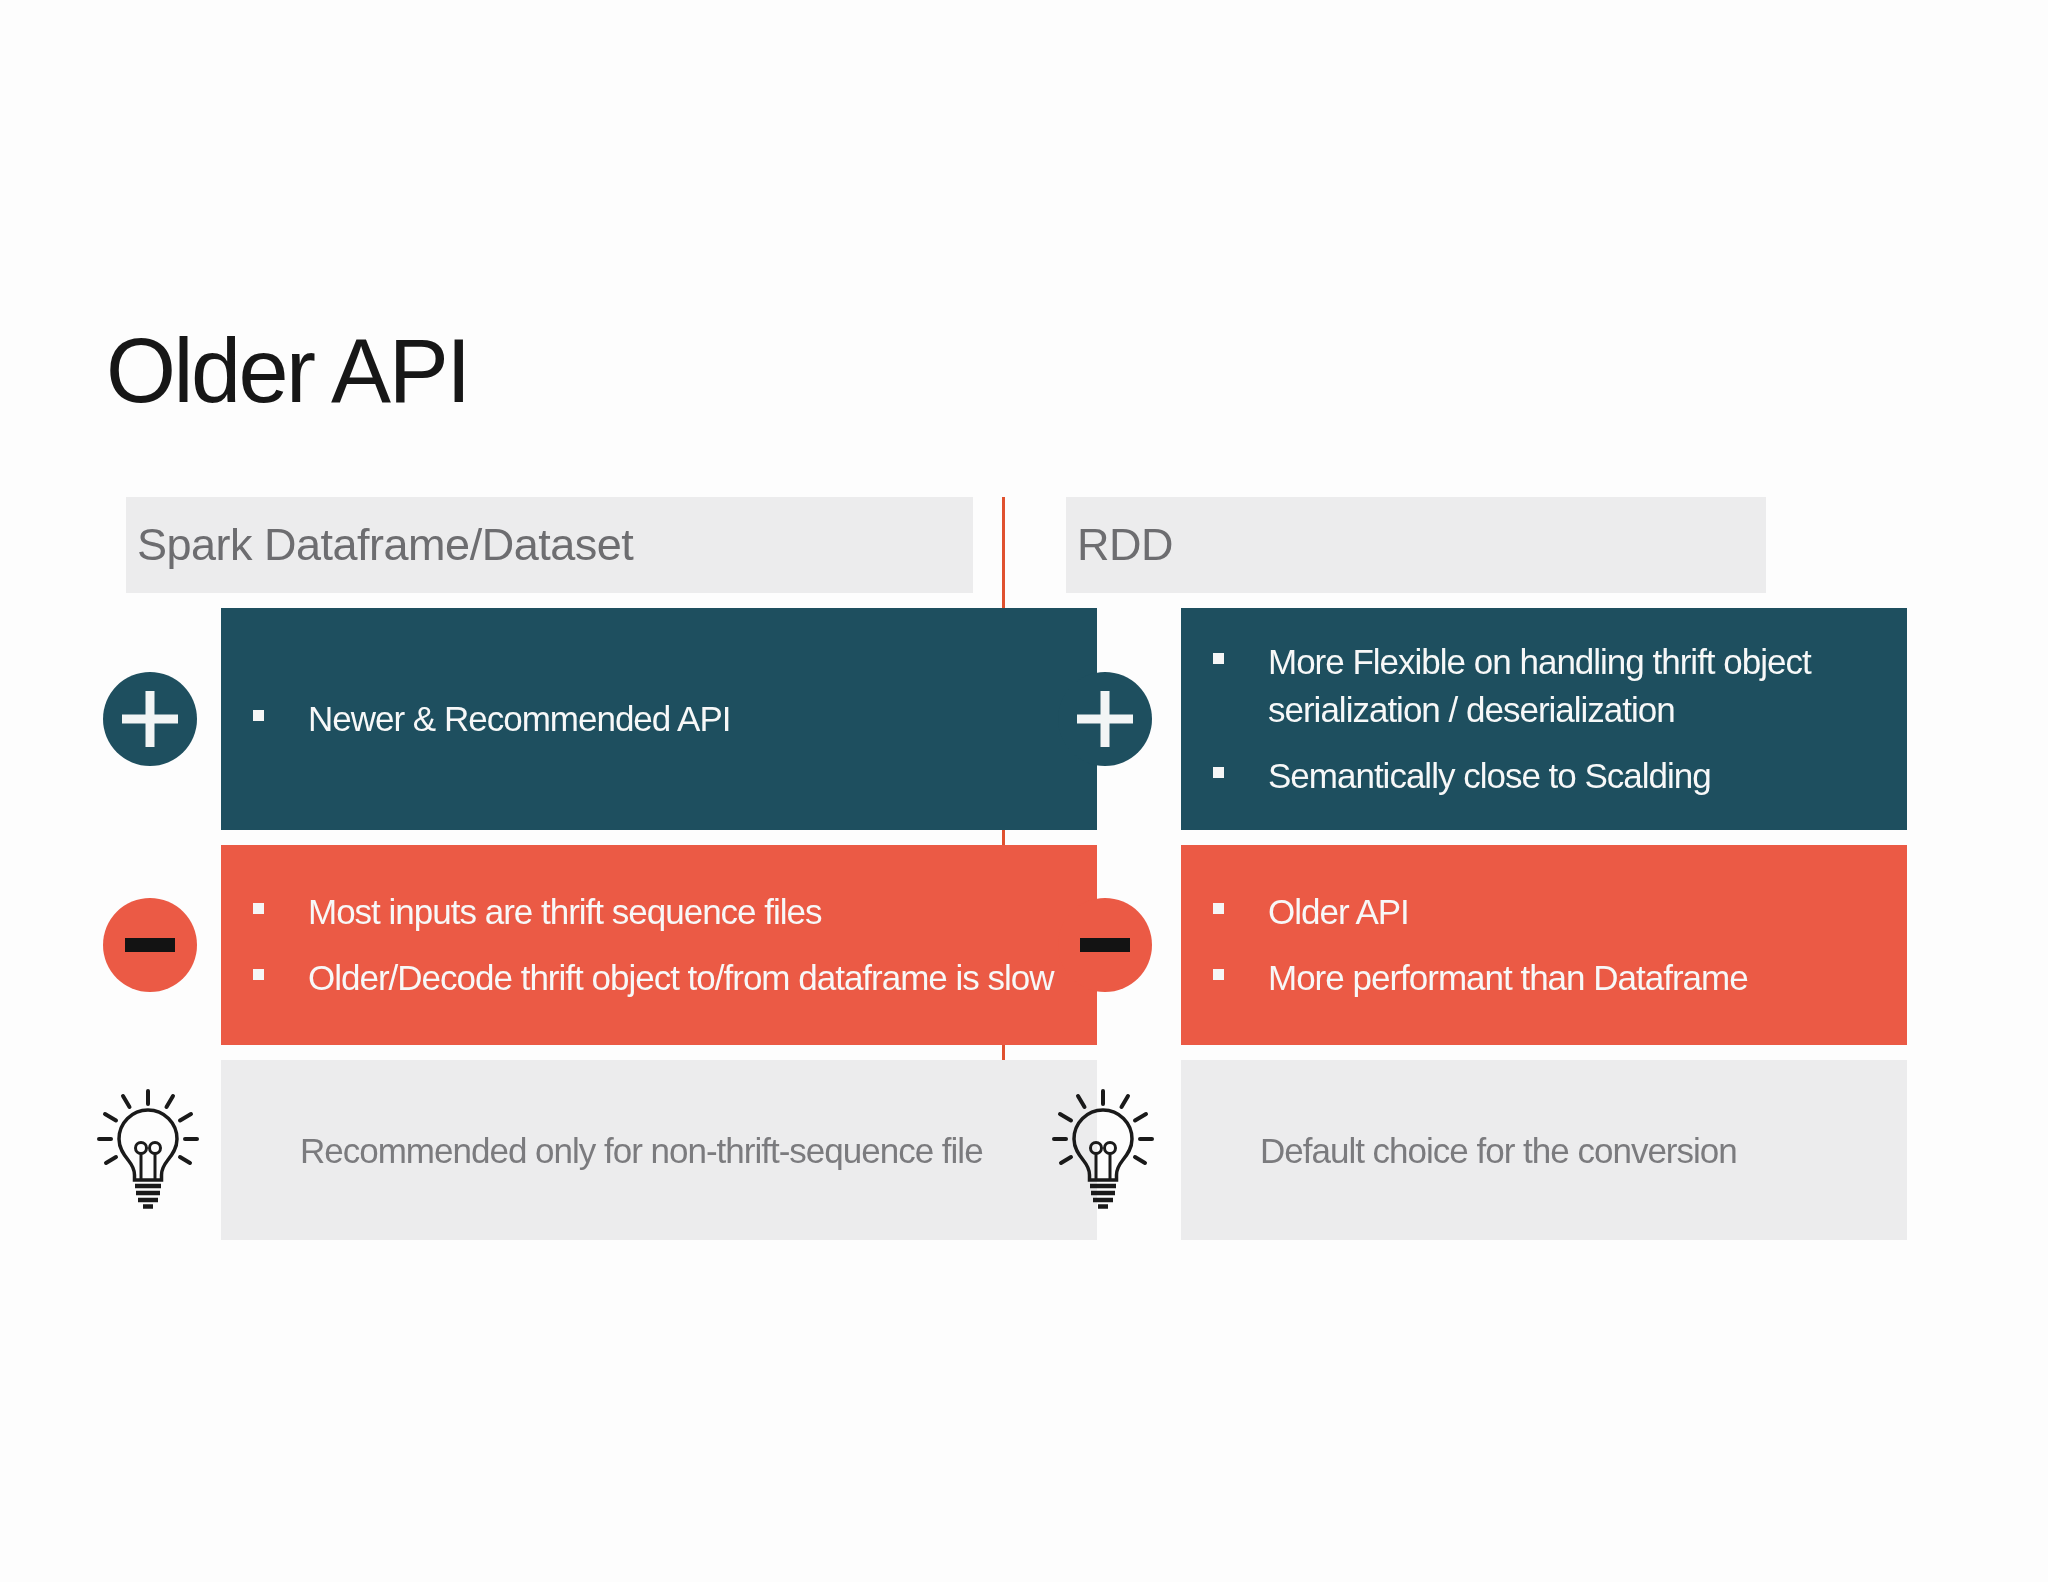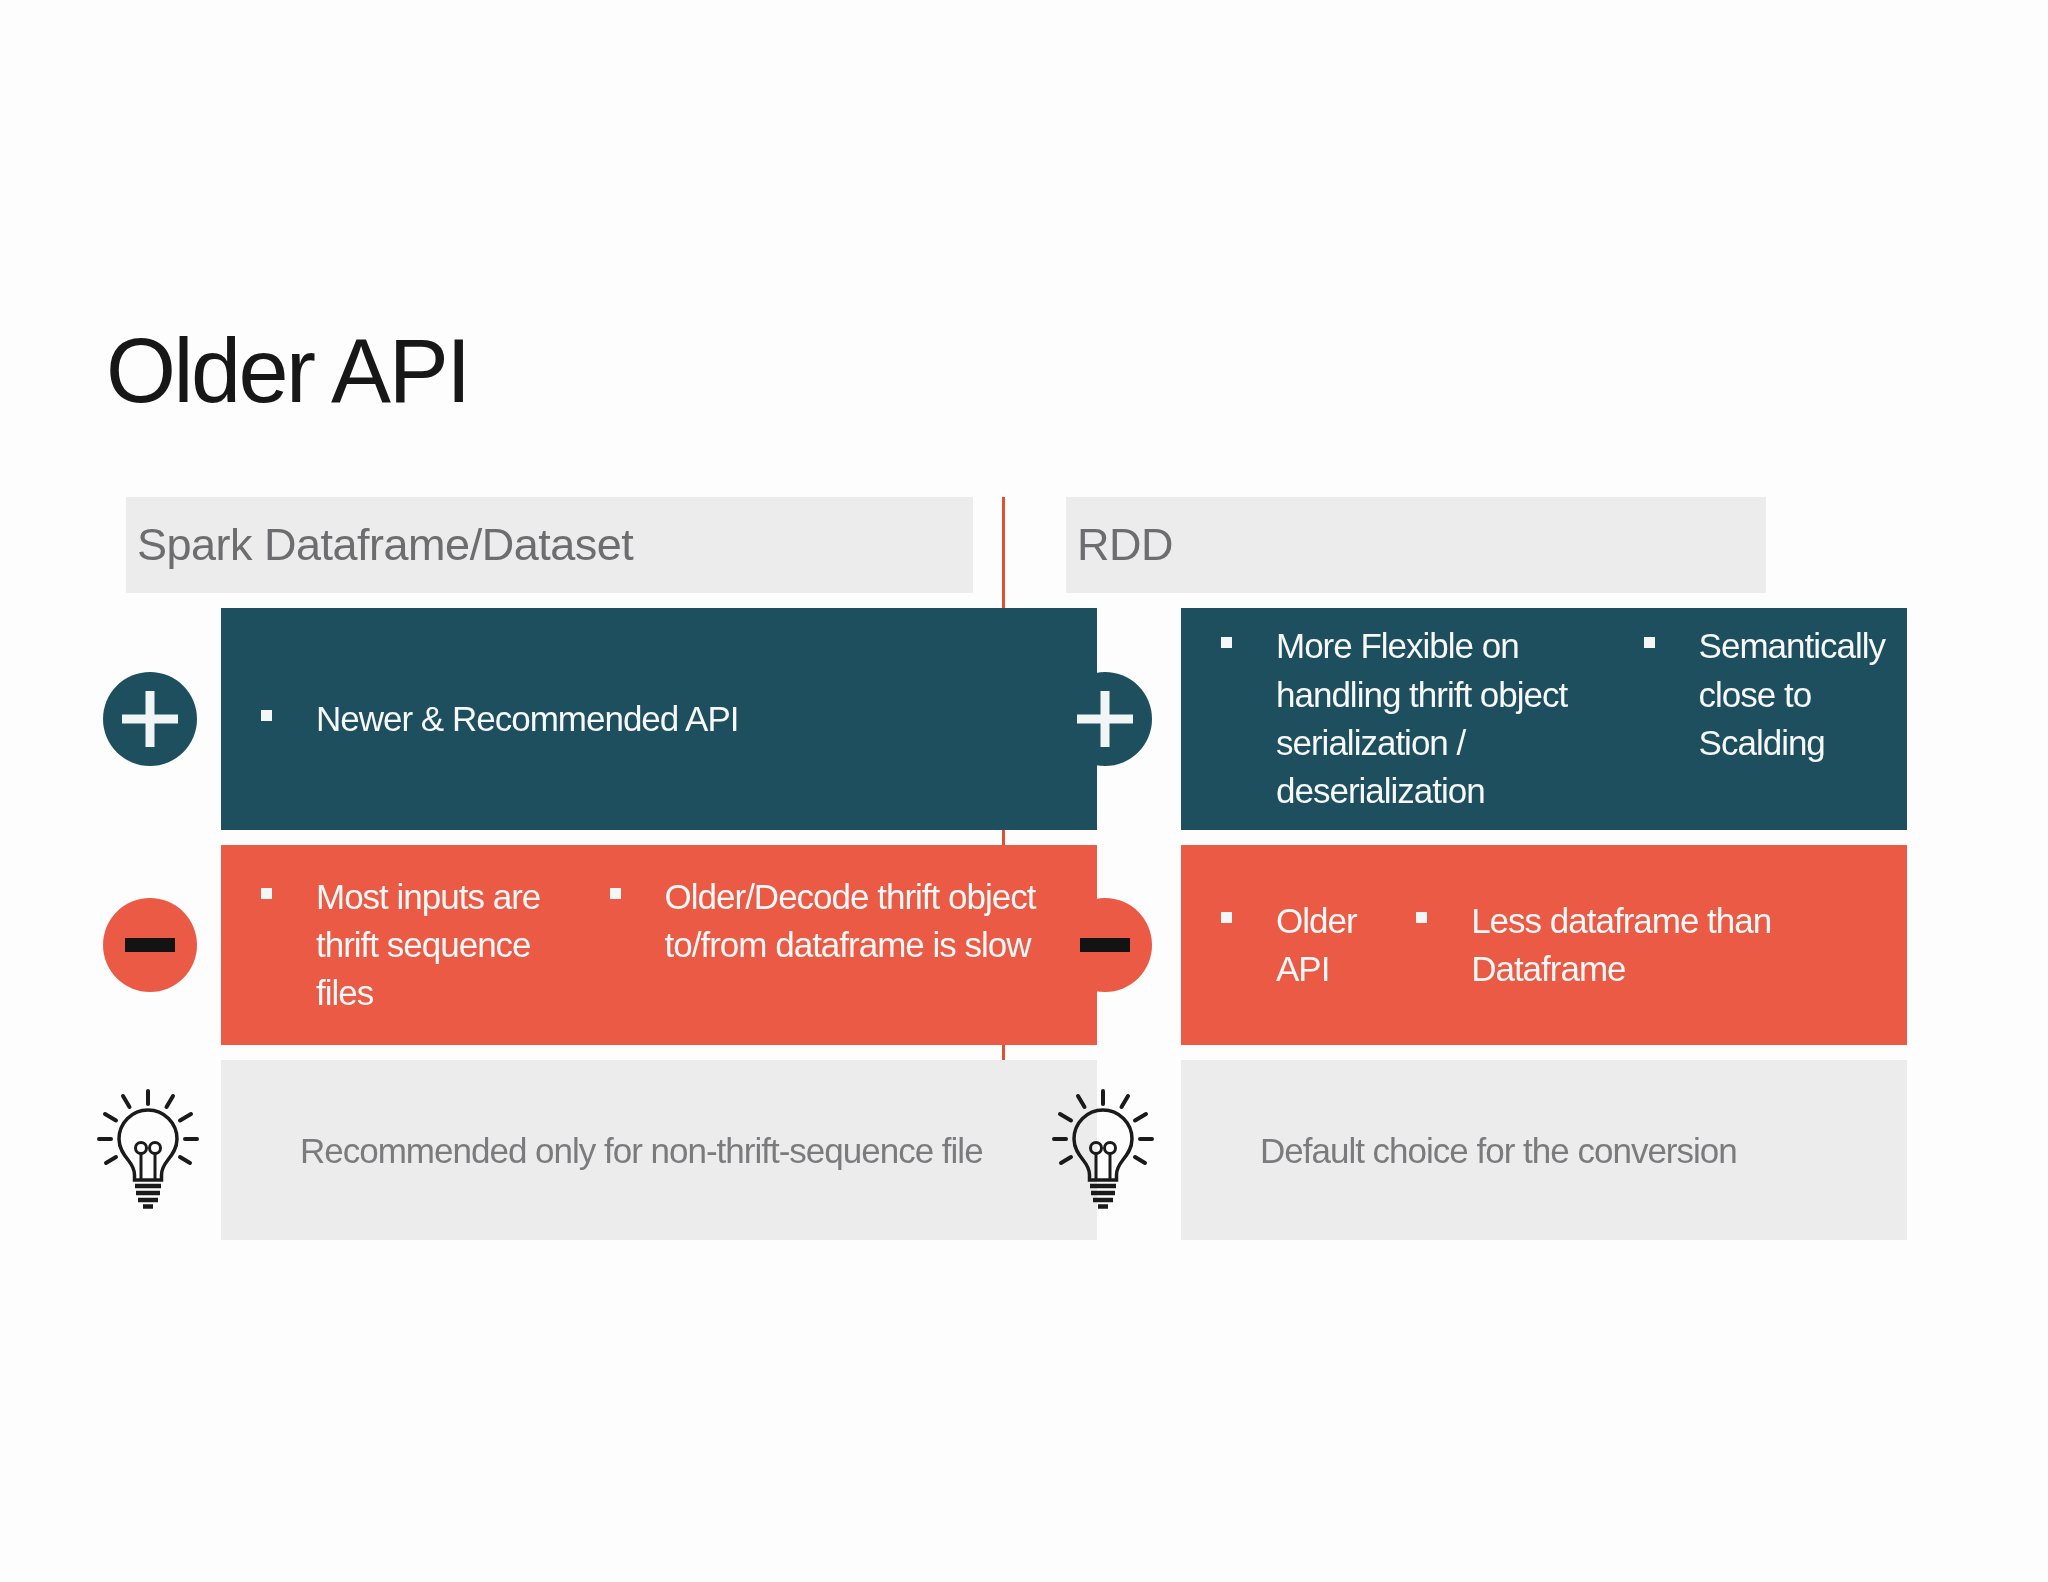--- a/index.html
+++ b/index.html
@@ -40,21 +40,21 @@
   .cbox{
     position:absolute;box-sizing:border-box;
     display:flex;flex-direction:column;justify-content:center;
   }
   .cbox.leftcol{left:221px;width:876px;}
   .cbox.rightcol{left:1181px;width:726px;}
   .row-pros{top:608px;height:222px;background:var(--pro,#1e4f5f);}
   .row-cons{top:845px;height:200px;background:var(--con,#eb5a45);}
   .row-tip {top:1060px;height:180px;background:var(--neutral,#ececed);}
 
-  ul.blist{list-style:none;margin:16px;padding:0 6px 0 24px;display:flex;flex-direction:row;gap:18px;}
+  ul.blist{list-style:none;margin:8px;padding:0 6px 0 24px;display:flex;flex-direction:column;gap:18px;}
   ul.blist li{display:flex;align-items:flex-start;}
   .sq{
     flex:0 0 auto;width:11px;height:11px;margin-top:15px;margin-right:44px;
     background:#f5f6f6;
   }
   .btext{
     font-size:35px;line-height:1.38;letter-spacing:-1px;color:#f7f8f8;
   }
   .tip-text{
     font-size:35px;line-height:1.4;letter-spacing:-1px;color:#7b7b7e;
@@ -175,21 +175,21 @@
 
 <div class="badge minus r row2"></div>
 <div class="cbox rightcol row-cons">
   <ul class="blist">
     <li>
       <span class="sq"></span>
       <span class="btext">Older API</span>
     </li>
     <li>
       <span class="sq"></span>
-      <span class="btext">Less dataframe than Dataframe</span>
+      <span class="btext">More performant than Dataframe</span>
     </li>
   </ul>
 </div>
 
 <div class="bulb r">
   <svg viewBox="0 0 100 124">
     <g stroke-width="4" stroke-linecap="round">
       <line x1="50" y1="2" x2="50" y2="15"></line>
       <line x1="68.5" y1="18" x2="75" y2="7"></line>
       <line x1="31.5" y1="18" x2="25" y2="7"></line>

